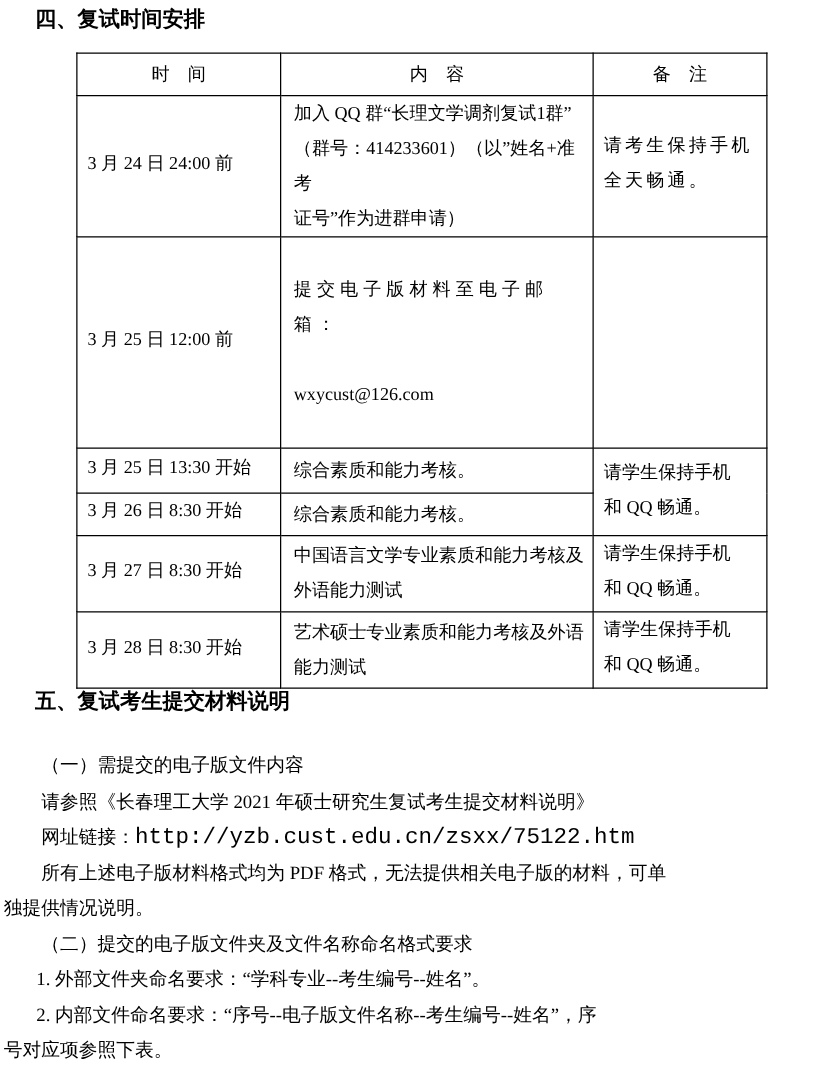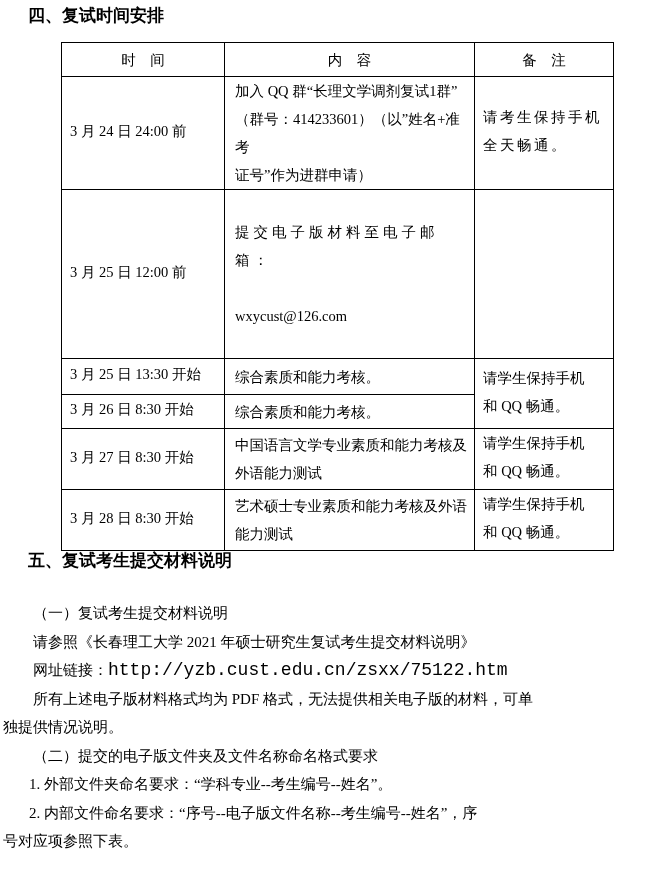--- a/index.html
+++ b/index.html
@@ -86,21 +86,21 @@
 能力测试</td>
     <td class="remark">请学生保持手机
 和 QQ 畅通。</td>
   </tr>
 </tbody>
   </table>
 
 <div class="heading" id="h5">五、复试考生提交材料说明</div>
 
 <div id="paras">
-  <div class="para">（一）复试考生提交材料说明</div>
+  <div class="para">（一）需提交的电子版文件内容</div>
   <div class="para">请参照《长春理工大学 2021 年硕士研究生复试考生提交材料说明》</div>
   <div class="para"><span>网址链接：</span><span class="mono">http://yzb.cust.edu.cn/zsxx/75122.htm</span></div>
   <div class="para">所有上述电子版材料格式均为 PDF 格式，无法提供相关电子版的材料，可单
 独提供情况说明。</div>
   <div class="para">（二）提交的电子版文件夹及文件名称命名格式要求</div>
   <div class="para num">1. 外部文件夹命名要求：“学科专业--考生编号--姓名”。</div>
   <div class="para num">2. 内部文件命名要求：“序号--电子版文件名称--考生编号--姓名”，序
 号对应项参照下表。</div>
 </div>
 

